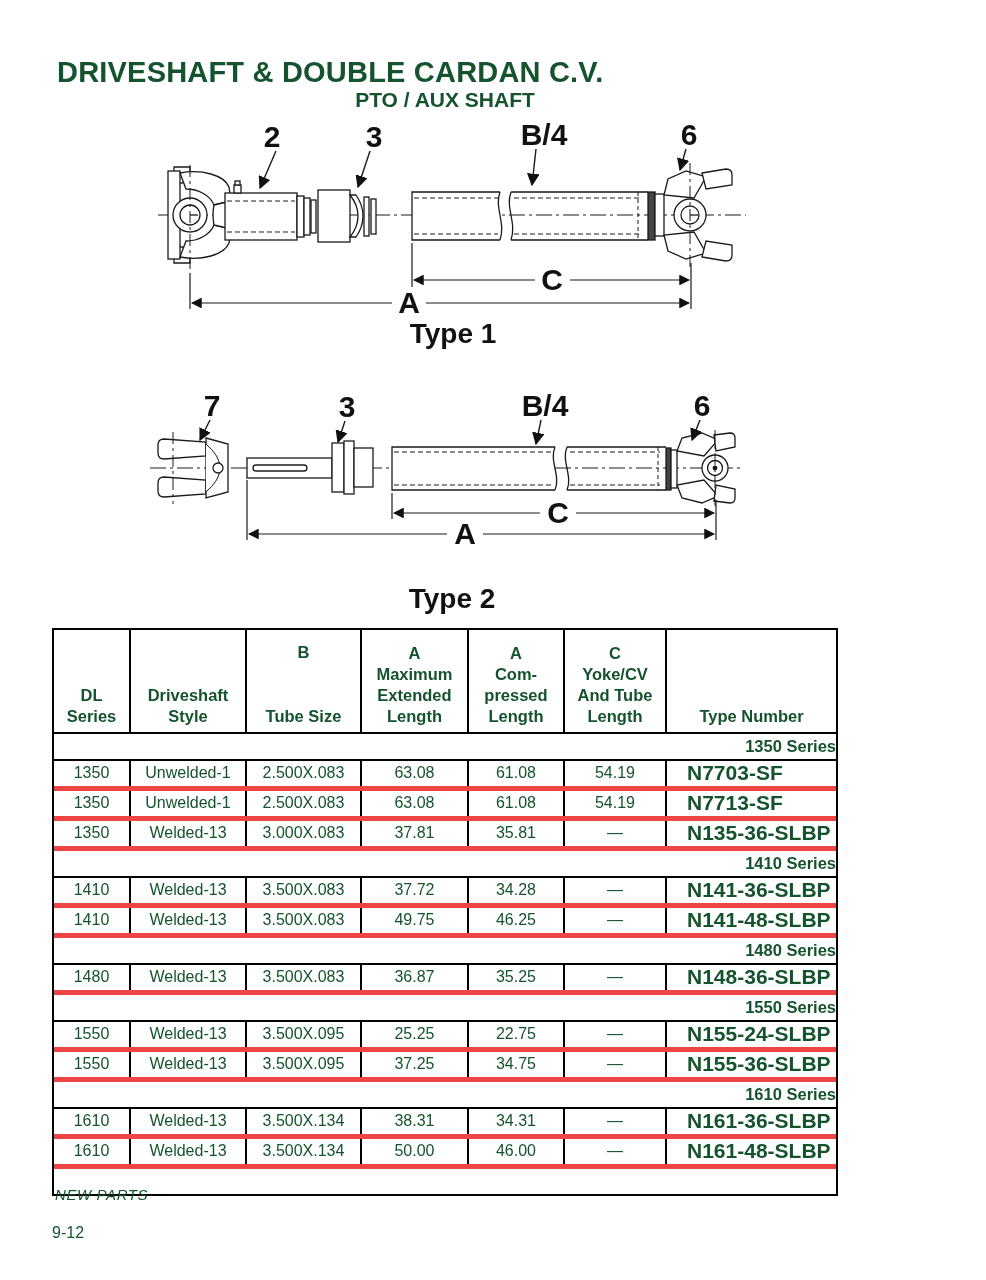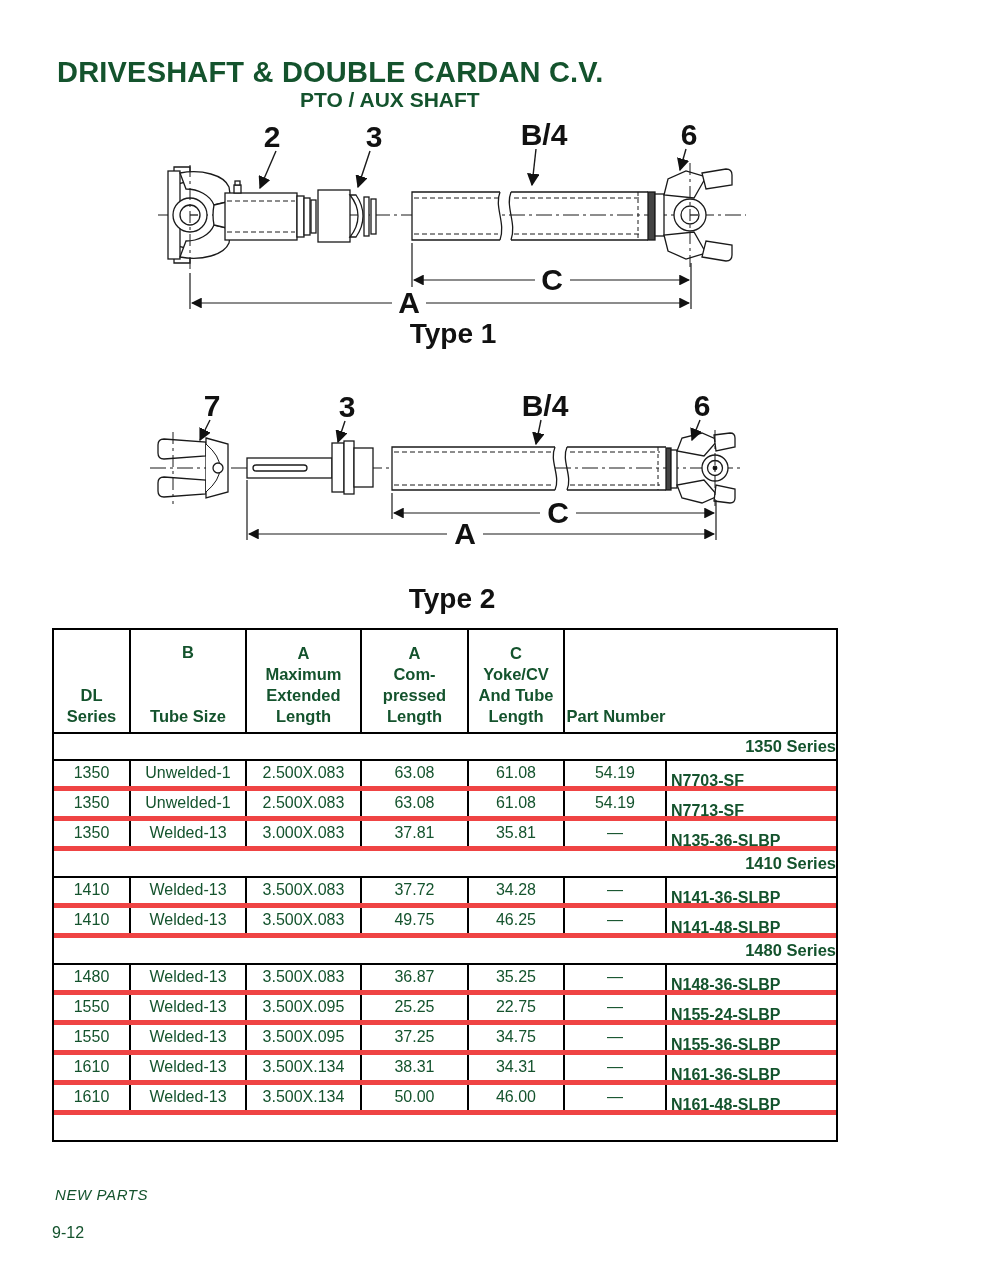--- a/index.html
+++ b/index.html
@@ -2,40 +2,40 @@
 <html><head>
 <meta charset="utf-8">
 <style>
   html,body{margin:0;padding:0;background:#e8e8e8;}
   .page{
     position:relative; width:986px; height:1280px; background:#fff;
     font-family:"Liberation Sans","DejaVu Sans",sans-serif; color:#14532d;
     margin:0 auto; overflow:hidden;
   }
   .doc-title{position:absolute; left:57px; top:56px; font-size:29px; font-weight:bold; letter-spacing:0.2px; white-space:nowrap;}
-  .doc-subtitle{position:absolute; left:300px; top:88px; width:290px; font-size:21px; font-weight:bold; white-space:nowrap;}
+  .doc-subtitle{position:absolute; left:300px; top:88px; width:290px; text-align:center; font-size:21px; font-weight:bold; white-space:nowrap;}
   .diagram{position:absolute;}
   .d1{left:130px; top:115px;}
   .d2{left:130px; top:388px;}
   svg text{font-family:"Liberation Sans","DejaVu Sans",sans-serif;}
   .callout{font-size:30px; font-weight:bold; fill:#111;}
   .dimlab{font-size:30px; font-weight:bold; fill:#111;}
   .caption{font-size:28px; font-weight:bold; fill:#111;}
 
   
   .dtable{position:absolute; left:52px; top:628px; width:786px; box-sizing:border-box; border:2px solid #000; background:#fff;}
   .dt-header,.dt-row{display:grid; grid-template-columns:77px 116px 115px 107px 96px 102px 1fr;}
   .dt-header{height:102px; border-bottom:2px solid #000; font-weight:bold; font-size:16.5px;}
   .dt-hcell{box-sizing:border-box; border-right:2px solid #000; position:relative; display:flex; flex-direction:column; justify-content:flex-end; padding-bottom:5px; text-align:center; line-height:21px;}
   .dt-hcell.last{border-right:none;}
   .dt-hcell .h-top{position:absolute; top:12px; left:0; right:0; text-align:center;}
   .dt-title{height:25px; line-height:25px; border-bottom:2px solid #000; text-align:right; font-weight:bold; font-size:16.5px;}
   .dt-row{height:25px; border-bottom:5px solid #ef4444; font-size:16px;}
   .dt-cell{box-sizing:border-box; border-right:2px solid #000; text-align:center; line-height:24px; white-space:nowrap; overflow:hidden;}
-  .dt-cell.c6{border-right:none; text-align:left; font-weight:bold; padding-left:4px; font-size:16px;margin-top:8px;}
+  .dt-cell.c6{border-right:none; text-align:left; font-weight:bold; padding-left:20px; font-size:21px;}
   .dt-empty{height:25px;}
   .new-parts{position:absolute; left:55px; top:1186px; font-size:15px; font-weight:normal; font-style:italic; letter-spacing:0.6px;}
   .page-num{position:absolute; left:52px; top:1224px; font-size:16px;}
 </style>
 </head>
 <body>
 
 <div class="page">
 
   <div class="doc-title">DRIVESHAFT &amp; DOUBLE CARDAN C.V.</div>
@@ -217,20 +217,24 @@
     <text class="caption" x="322" y="220" text-anchor="middle">Type 2</text>
   </svg>
 
   <div class="dtable">
     <div class="dt-header">
         <div class="dt-hcell">
           <div>DL</div>
           <div>Series</div>
         </div>
         <div class="dt-hcell">
+          <div>Driveshaft</div>
+          <div>Style</div>
+        </div>
+        <div class="dt-hcell">
           <div class="h-top">B</div>
           <div>Tube Size</div>
         </div>
         <div class="dt-hcell">
           <div>A</div>
           <div>Maximum</div>
           <div>Extended</div>
           <div>Length</div>
         </div>
         <div class="dt-hcell">
@@ -239,21 +243,21 @@
           <div>pressed</div>
           <div>Length</div>
         </div>
         <div class="dt-hcell">
           <div>C</div>
           <div>Yoke/CV</div>
           <div>And Tube</div>
           <div>Length</div>
         </div>
         <div class="dt-hcell last">
-          <div>Part Number</div>
+          <div>Type Number</div>
         </div>
       </div>
     <div>
         <div class="dt-title">1350 Series</div>
         <div class="dt-row">
           <div class="dt-cell c0">1350</div>
           <div class="dt-cell c1">Unwelded-1</div>
           <div class="dt-cell c2">2.500X.083</div>
           <div class="dt-cell c3">63.08</div>
           <div class="dt-cell c4">61.08</div>
@@ -300,38 +304,40 @@
         <div class="dt-title">1480 Series</div>
         <div class="dt-row">
           <div class="dt-cell c0">1480</div>
           <div class="dt-cell c1">Welded-13</div>
           <div class="dt-cell c2">3.500X.083</div>
           <div class="dt-cell c3">36.87</div>
           <div class="dt-cell c4">35.25</div>
           <div class="dt-cell c5">—</div>
           <div class="dt-cell c6">N148-36-SLBP</div>
         </div>
+        <div class="dt-title">1550 Series</div>
         <div class="dt-row">
           <div class="dt-cell c0">1550</div>
           <div class="dt-cell c1">Welded-13</div>
           <div class="dt-cell c2">3.500X.095</div>
           <div class="dt-cell c3">25.25</div>
           <div class="dt-cell c4">22.75</div>
           <div class="dt-cell c5">—</div>
           <div class="dt-cell c6">N155-24-SLBP</div>
         </div>
         <div class="dt-row">
           <div class="dt-cell c0">1550</div>
           <div class="dt-cell c1">Welded-13</div>
           <div class="dt-cell c2">3.500X.095</div>
           <div class="dt-cell c3">37.25</div>
           <div class="dt-cell c4">34.75</div>
           <div class="dt-cell c5">—</div>
           <div class="dt-cell c6">N155-36-SLBP</div>
         </div>
+        <div class="dt-title">1610 Series</div>
         <div class="dt-row">
           <div class="dt-cell c0">1610</div>
           <div class="dt-cell c1">Welded-13</div>
           <div class="dt-cell c2">3.500X.134</div>
           <div class="dt-cell c3">38.31</div>
           <div class="dt-cell c4">34.31</div>
           <div class="dt-cell c5">—</div>
           <div class="dt-cell c6">N161-36-SLBP</div>
         </div>
         <div class="dt-row">

